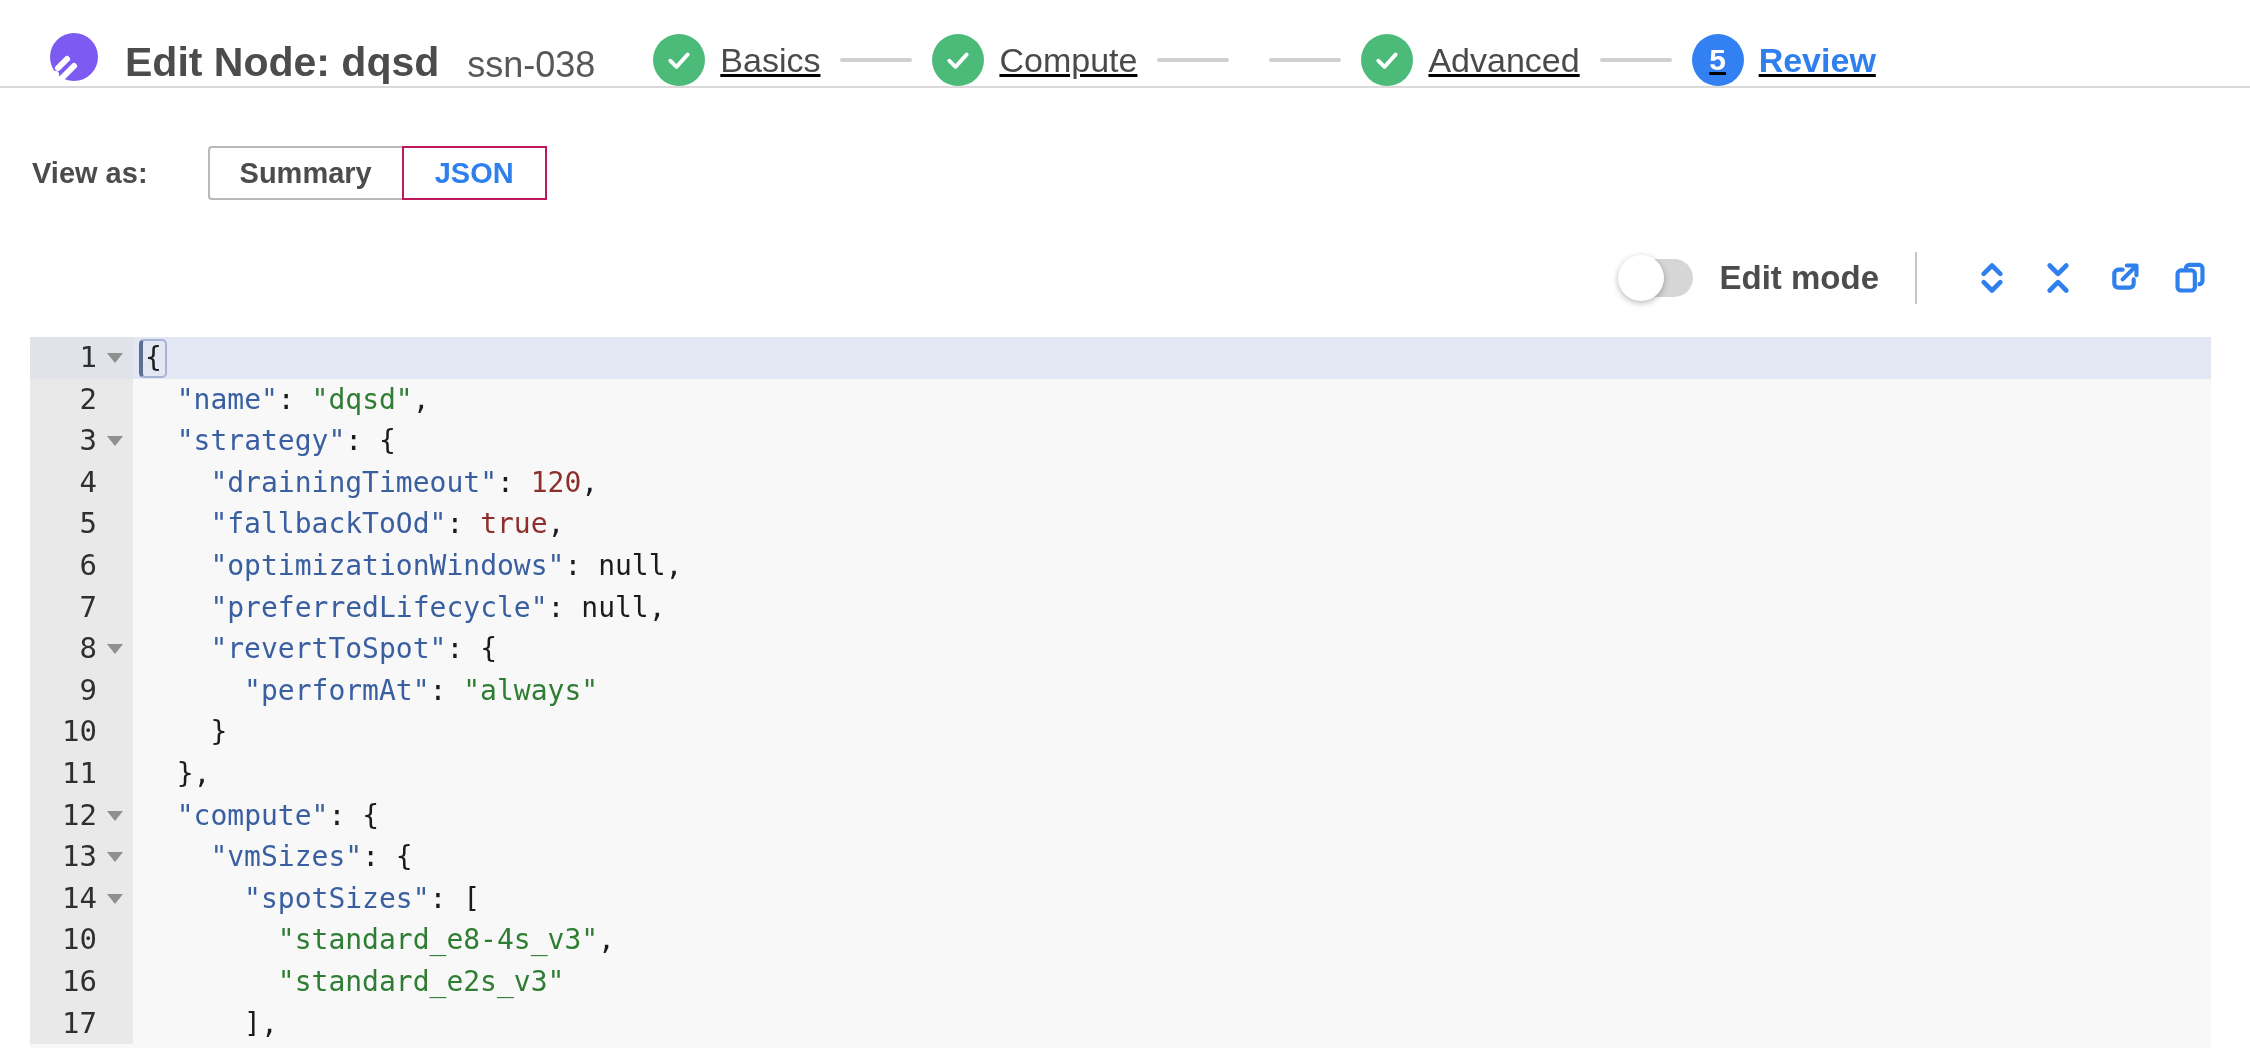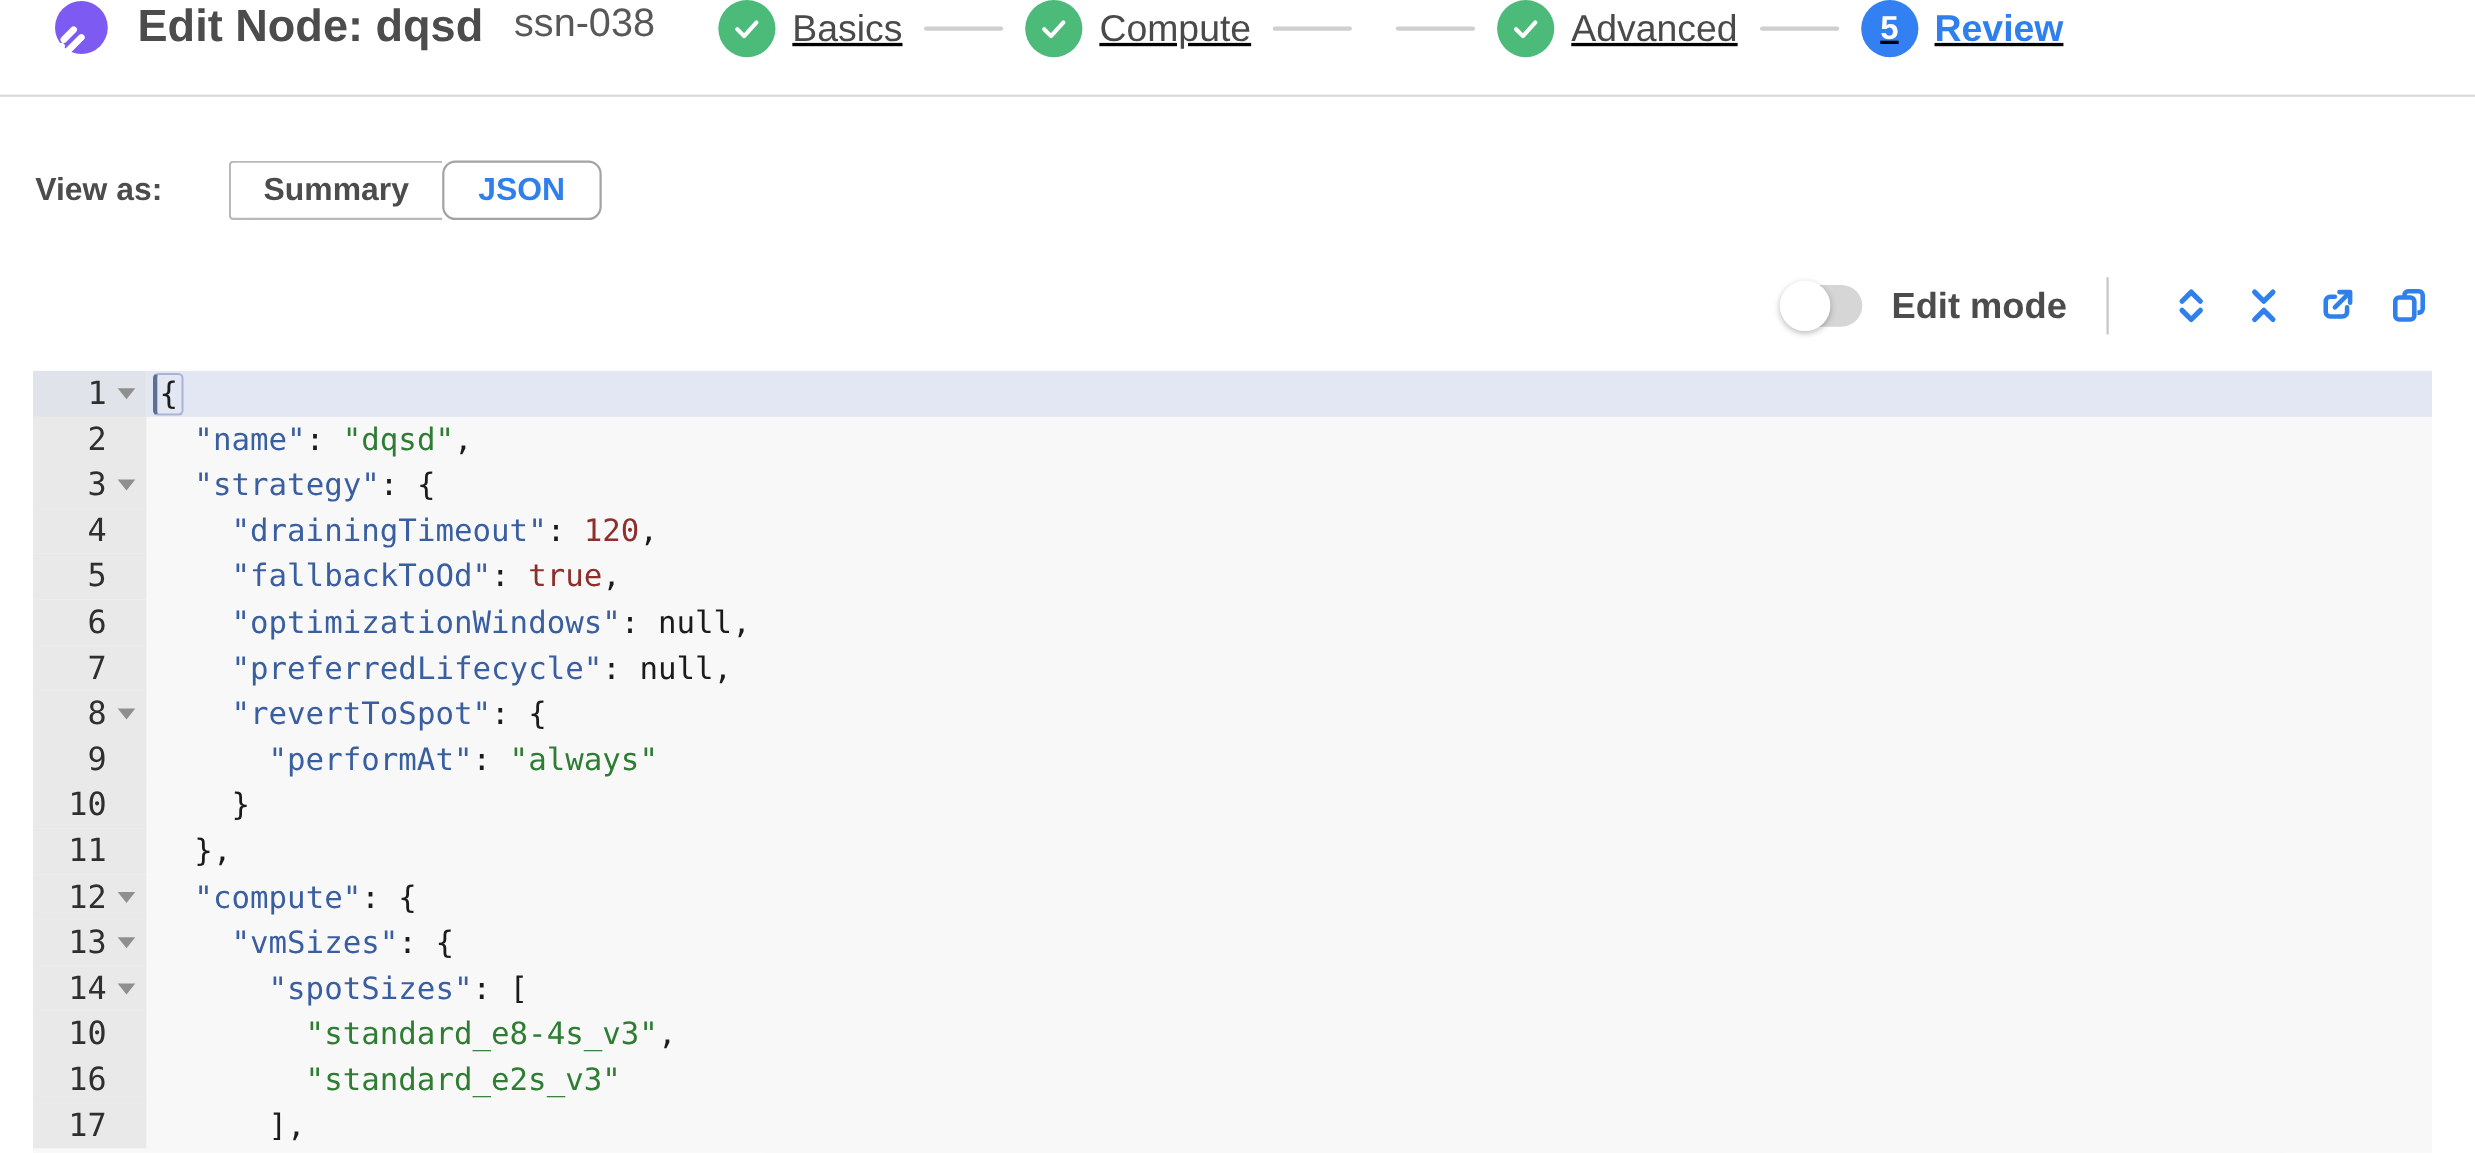--- a/index.html
+++ b/index.html
@@ -1,20 +1,20 @@
 <!DOCTYPE html>
 <html><head>
 <meta charset="utf-8">
 <style>
   * { margin:0; padding:0; box-sizing:border-box; }
   html,body { width:2250px; height:1048px; background:#ffffff; overflow:hidden;
               font-family:"Liberation Sans", sans-serif; }
 
   
-  .header { height:88px; display:flex; align-items:flex-start; padding-left:45px;
+  .header { height:88px; display:flex; align-items:flex-end; padding-left:45px;
             border-bottom:2px solid #d9d9d9; background:#fff; }
   .logo { width:54px; height:54px; flex:0 0 auto; }
   .hdr-title { font-size:41px; font-weight:bold; color:#4c4c4c; margin-left:26px; white-space:nowrap; }
   .hdr-sub { font-size:36px; color:#585858; margin-left:28px; width:152px; overflow:hidden;
              white-space:nowrap; flex:0 0 auto; }
 
   
   .stepper { display:flex; align-items:center; margin-left:34px; }
   .step { display:flex; align-items:center; cursor:pointer;text-decoration:underline; }
   .step-circle { width:52px; height:52px; border-radius:50%; display:flex; align-items:center;
@@ -27,21 +27,21 @@
   .step.active .step-label { color:#2f80ed; font-weight:bold; }
   .step-conn { width:72px; height:4px; background:#cfcfcf; border-radius:2px; margin:0 20px; }
 
   
   .viewas-row { display:flex; align-items:center; margin-top:58px; padding-left:32px;gap:28px; }
   .viewas-label { font-size:29px; font-weight:bold; color:#4c4c4c; margin-right:32px; }
   .seg-group { display:flex; }
   .seg-btn { height:54px; padding:0 30px; background:#fff; font-size:29px; font-weight:bold;
              display:flex; align-items:center; justify-content:center; cursor:pointer; min-width:145px; }
   .seg-btn.inactive { border:2px solid #b9b9b9; border-radius:4px 0 0 4px; color:#4c4c4c; border-right:none; }
-  .seg-btn.active { border:2px solid #a3a3a3; border-radius:12px; color:#2f80ed; }
+  .seg-btn.active { border:2px solid #be185d; border-radius:0; color:#2f80ed; }
 
   
   .toolbar-row { display:flex; align-items:center; justify-content:flex-end;
                  margin-top:48px; padding-right:39px; height:60px; }
   .toggle { width:72px; height:38px; border-radius:19px; background:#d6d6d6; position:relative;
             cursor:pointer; flex:0 0 auto; }
   .toggle-knob { width:46px; height:46px; border-radius:50%; background:#fff; position:absolute;
                  left:-3px; top:-4px; box-shadow:0 2px 6px rgba(0,0,0,.28); }
   .editmode-label { font-size:33px; font-weight:bold; color:#4c4c4c; margin-left:26px; }
   .tb-divider { width:2px; height:52px; background:#c6c6c6; margin:0 30px 0 36px; }

